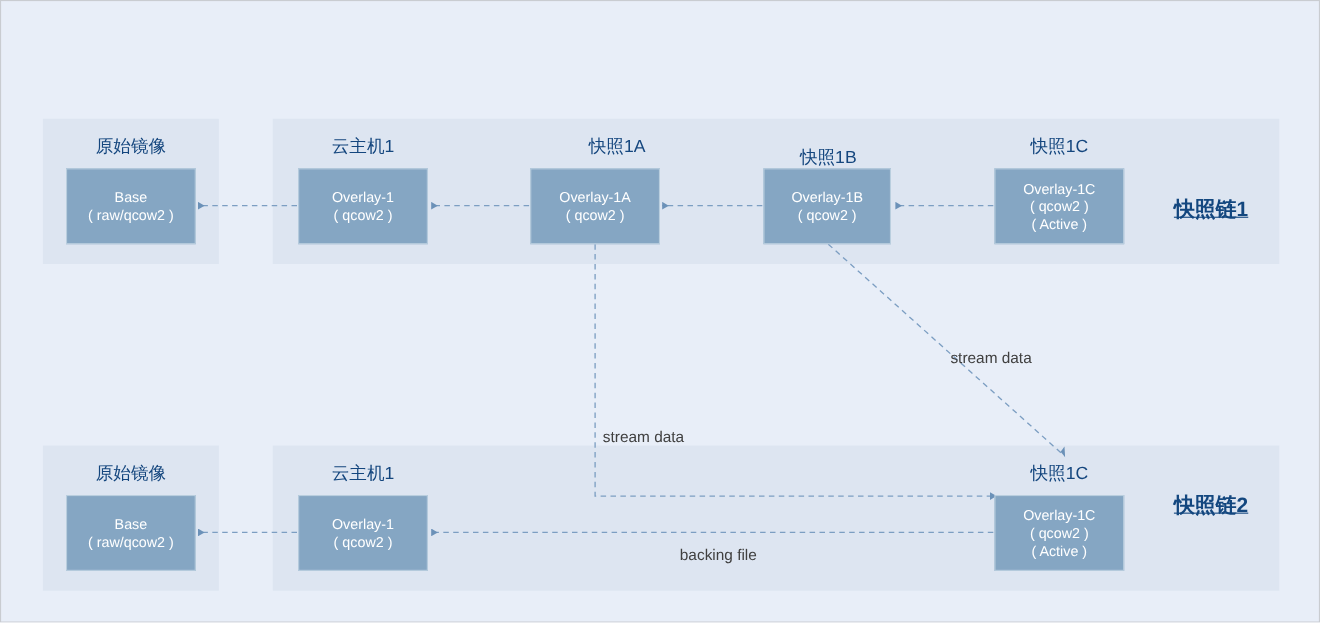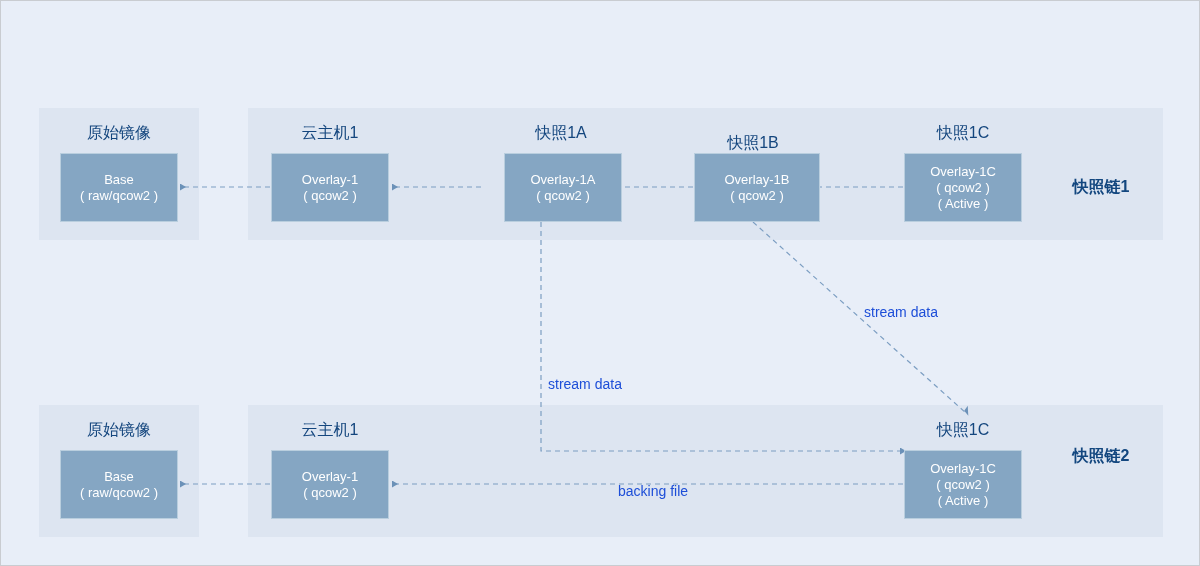--- a/index.html
+++ b/index.html
@@ -37,46 +37,48 @@
   }
   .grouplabel {
     position: absolute;
     font-size: 16px;
     color: #14467e;
     text-align: center;
     white-space: nowrap;
   }
   .chainlabel {
     position: absolute;
-    font-size: 16px;
+    font-size: 19px;
     font-weight: bold;
     color: #13477f;
     text-align: center;
     white-space: nowrap;
+    text-decoration: underline;
   }
   .node {
     position: absolute;
     background: #85a6c3;
     border: 1px solid #b9cede;
     box-sizing: border-box;
     color: #ffffff;
     font-size: 13px;
     line-height: 16px;
     display: flex;
     flex-direction: column;
     align-items: center;
     justify-content: center;
     text-align: center;
   }
   .node span { display: block; }
   .edgelabel {
     position: absolute;
     font-size: 14px;
-    color: #1d4ed8;
+    color: #404040;
     white-space: nowrap;
+    margin-top: 13px;
   }
   svg.links {
     position: absolute;
     left: 0;
     top: 0;
     width: 1200px;
     height: 566px;
     pointer-events: none;
   }
 </style>
@@ -131,26 +133,26 @@
   <div class="node" style="left:59px; top:152px; width:118px; height:69px;">
     <span>Base</span>
     <span>( raw/qcow2 )</span>
   </div>
 
   <div class="node" style="left:270px; top:152px; width:118px; height:69px;">
     <span>Overlay-1</span>
     <span>( qcow2 )</span>
   </div>
 
-  <div class="node" style="left:503px; top:152px; width:118px; height:69px;">
+  <div class="node" style="left:481px; top:152px; width:118px; height:69px;">
     <span>Overlay-1A</span>
     <span>( qcow2 )</span>
   </div>
 
-  <div class="node" style="left:693px; top:152px; width:126px; height:69px;">
+  <div class="node" style="left:693px; top:152px; width:116px; height:69px;">
     <span>Overlay-1B</span>
     <span>( qcow2 )</span>
   </div>
 
   <div class="node" style="left:903px; top:152px; width:118px; height:69px;">
     <span>Overlay-1C</span>
     <span>( qcow2 )</span>
     <span>( Active )</span>
   </div>
 

